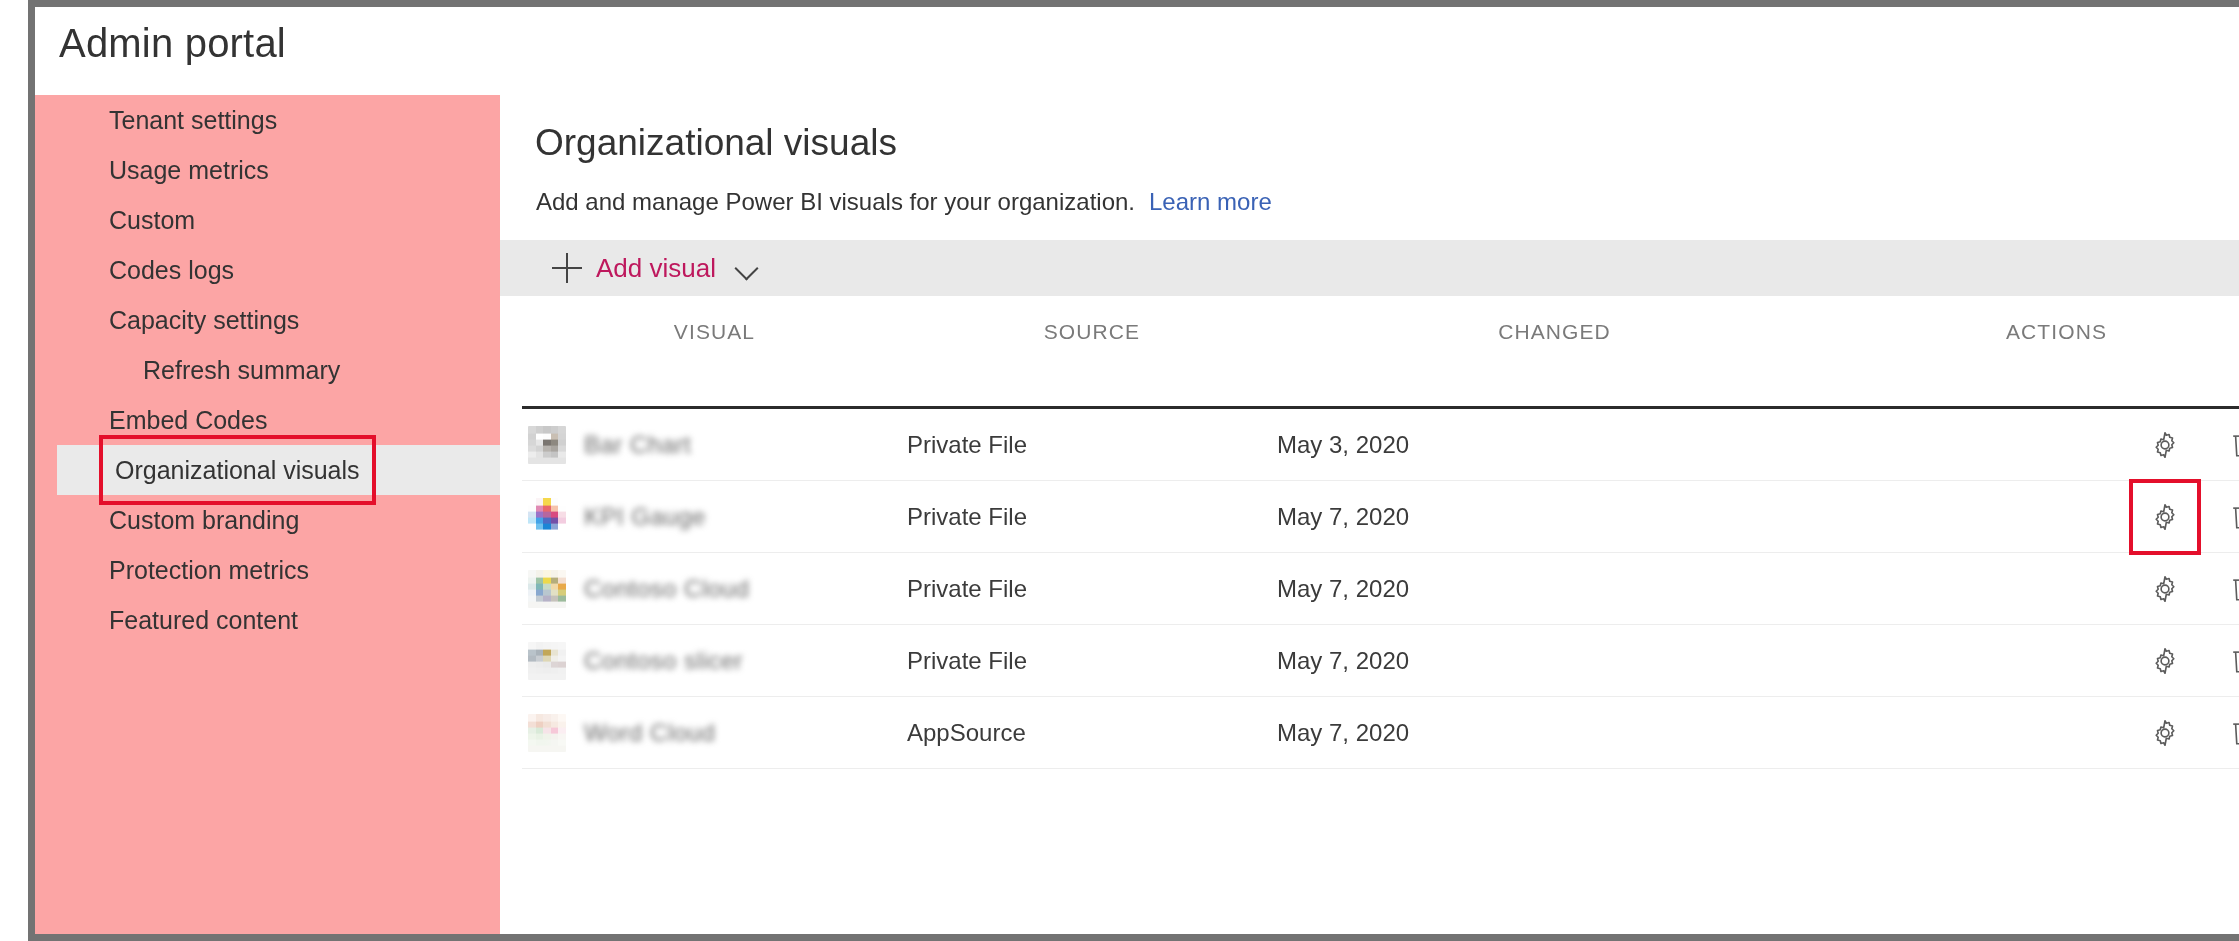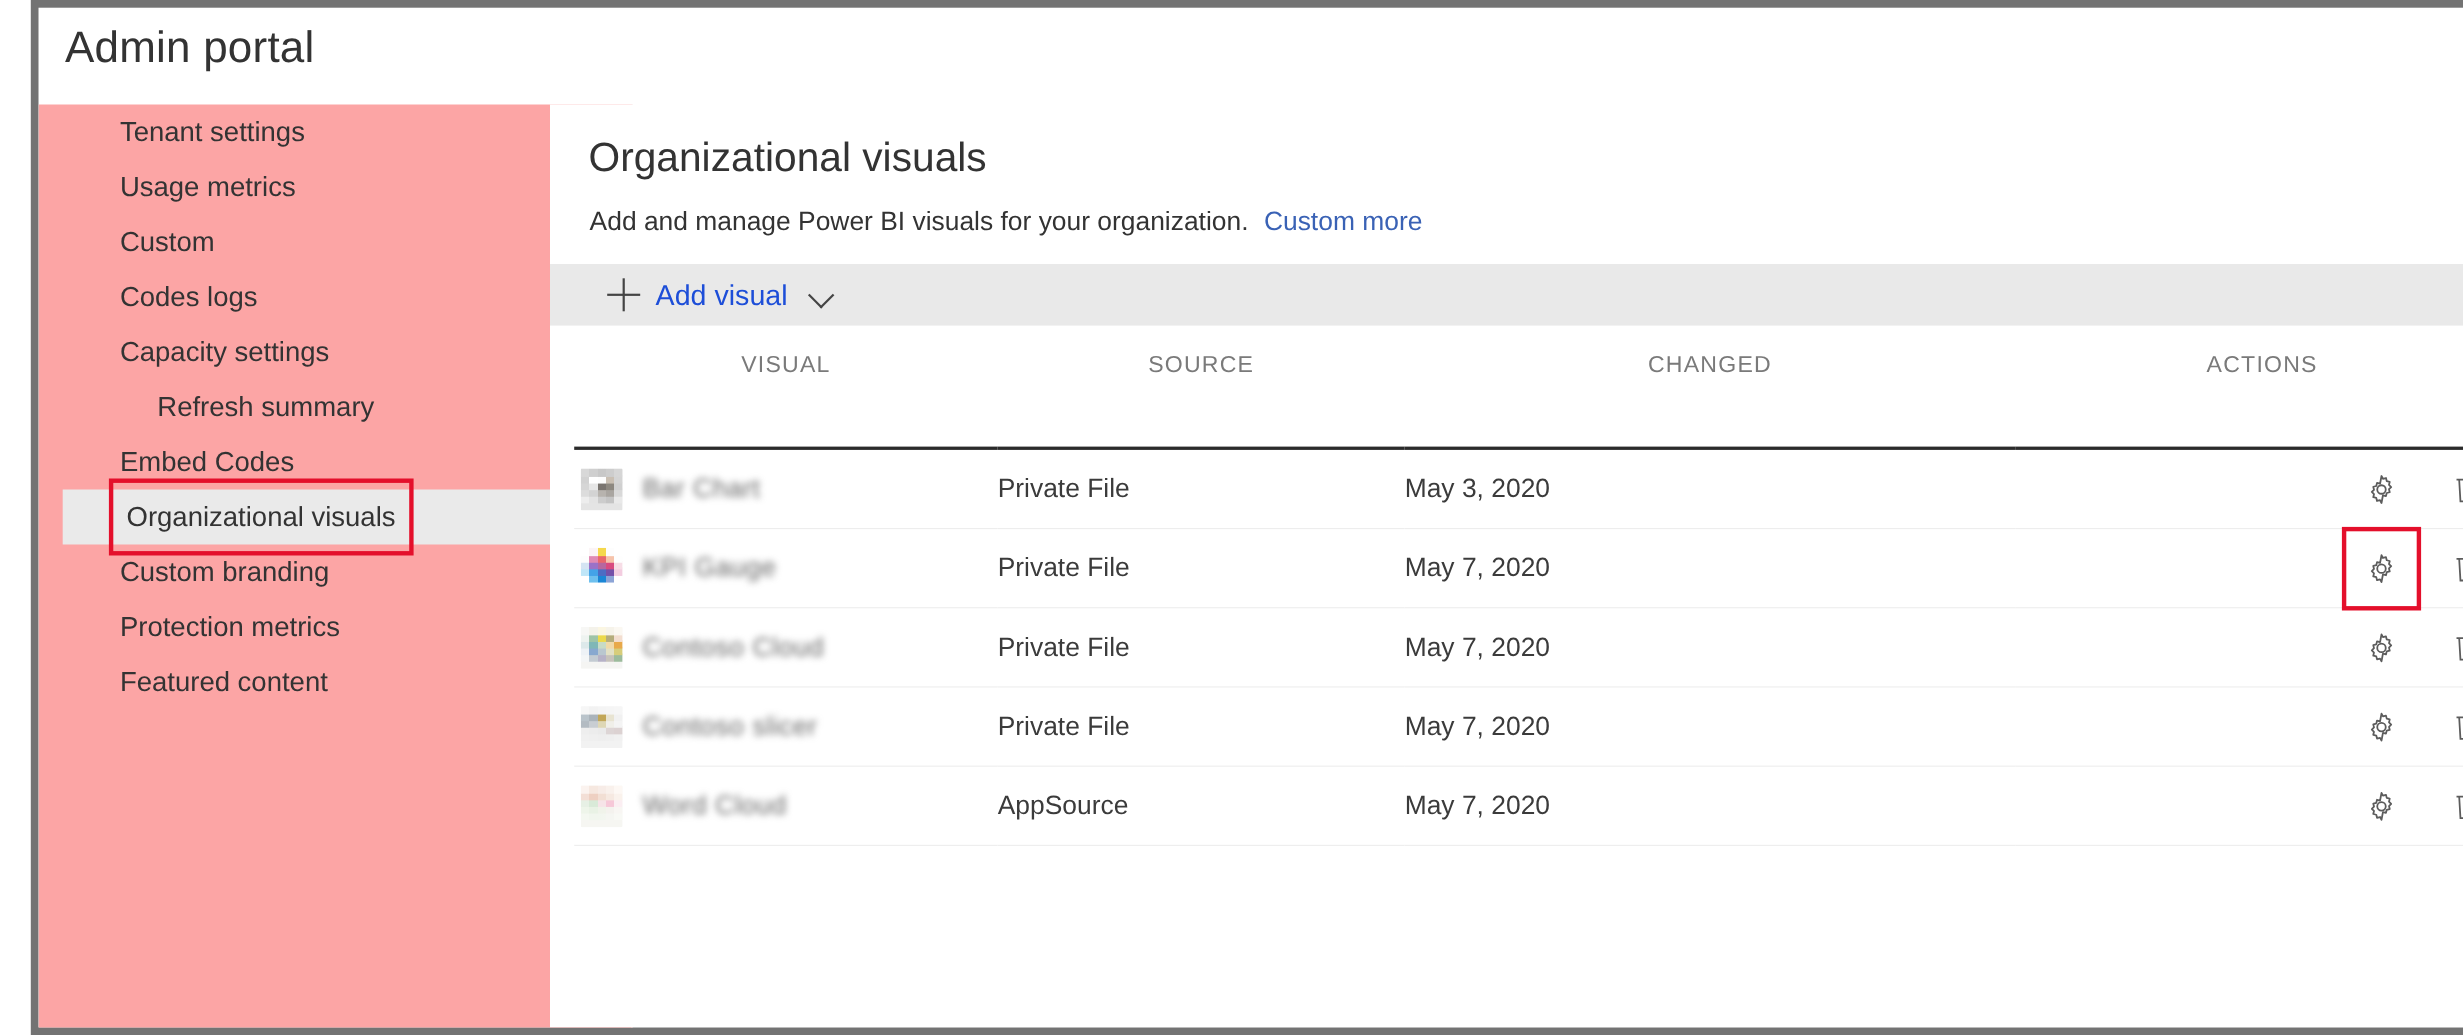--- a/index.html
+++ b/index.html
@@ -153,21 +153,21 @@
     background: #444444;
   }
   .cmd-btn .plus-icon::before {
     left: 0; top: 14px; width: 30px; height: 2px;
   }
   .cmd-btn .plus-icon::after {
     top: 0; left: 14px; width: 2px; height: 30px;
   }
   .cmd-btn .cmd-label {
     font-size: 26px;
-    color: #1d4ed8;
+    color: #be185d;
     line-height: 30px;
   }
   .cmd-btn .chevron-icon {
     width: 26px;
     height: 26px;
     margin-left: 18px;
     position: relative;
     flex: 0 0 auto;
   }
   .cmd-btn .chevron-icon::before {
@@ -348,21 +348,21 @@
         <li class="nav-item"><span class="nav-label">Protection metrics</span></li>
         <li class="nav-item"><span class="nav-label">Featured content</span></li>
       </ul>
   </nav>
 
   <div class="main">
 
     <div class="content-title">Organizational visuals</div>
 
     <div class="content-sub">
-      <span>Add and manage Power BI visuals for your organization.</span><a class="learn-more" href="#">Custom more</a>
+      <span>Add and manage Power BI visuals for your organization.</span><a class="learn-more" href="#">Learn more</a>
     </div>
 
     <div class="commandbar">
       <div class="cmd-btn">
         <span class="plus-icon"></span>
         <span class="cmd-label">Add visual</span>
         <span class="chevron-icon"></span>
       </div>
     </div>
 

